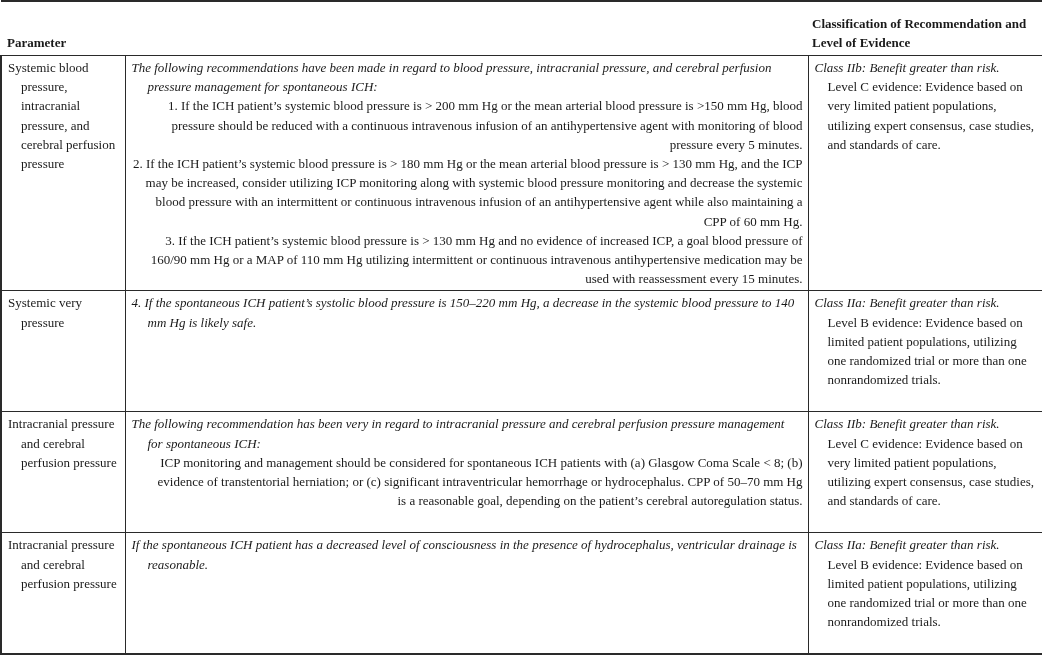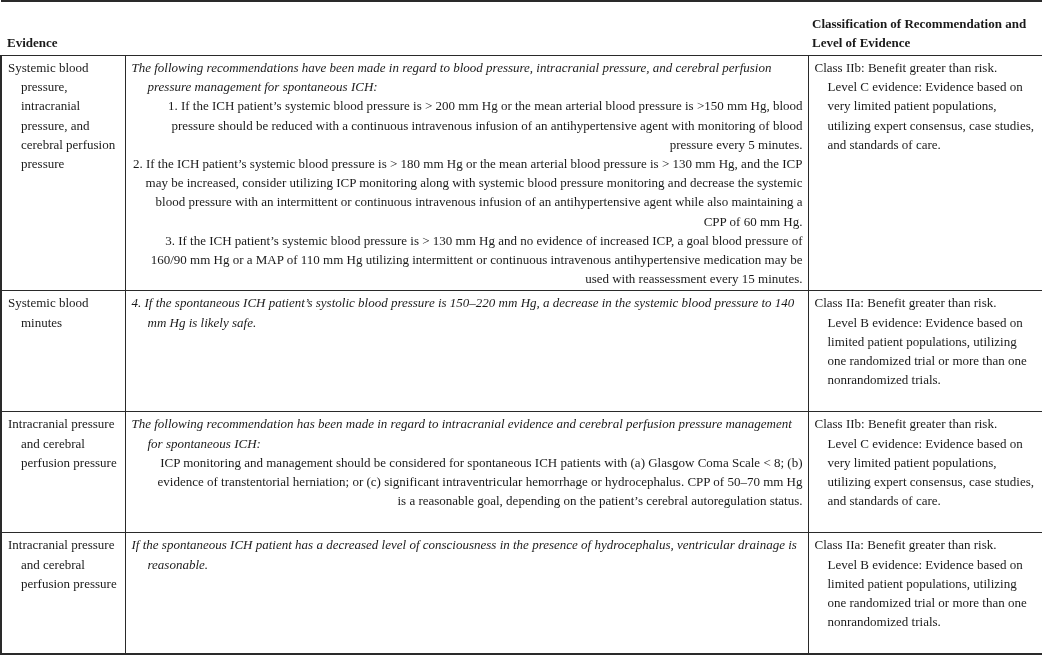--- a/index.html
+++ b/index.html
@@ -29,41 +29,41 @@
     vertical-align: bottom;
     font-weight: bold;
     height: 48px;
     padding-bottom: 3px;
   }
   .rec-table thead th.h3 { padding-left: 4px; padding-right: 2px; }
   .rec-table td:first-child { border-left: 2px solid #2a2a2a; }
   .rec-table td:last-child { border-right: 2px solid #2a2a2a; }
   .rec-table tbody tr:last-child td { border-bottom: 2px solid #2a2a2a; }
   .param { padding-left: 13px; text-indent: -13px; display: block; }
-  .class-line { display: block; }
+  .class-line { display: block; font-style: italic; }
   .level-block { display: block; padding-left: 13px; }
   .rec-intro { display: block; padding-left: 16px; text-indent: -16px; font-style: italic; }
   .rec-item { display: block; text-align: right; }
   tr.r1 td { height: 226px; }
   tr.r2 td { height: 116px; }
   tr.r3 td { height: 116px; }
   tr.r4 td { height: 116px; }
 </style>
 </head>
 <body>
 
 <table class="rec-table">
   <colgroup>
       <col class="c1">
       <col class="c2">
       <col class="c3">
     </colgroup>
   <thead>
     <tr>
-      <th>Evidence</th>
+      <th>Parameter</th>
       <th></th>
       <th class="h3">Classification of Recommendation and Level of Evidence</th>
     </tr>
   </thead>
   <tbody>
     <tr class="r1">
       <td>
         <span class="param">Systemic blood pressure, intracranial pressure, and cerebral perfusion pressure</span>
       </td>
       <td>
@@ -72,36 +72,36 @@
         <span class="rec-item">2. If the ICH patient’s systemic blood pressure is &gt; 180 mm Hg or the mean arterial blood pressure is &gt; 130 mm Hg, and the ICP may be increased, consider utilizing ICP monitoring along with systemic blood pressure monitoring and decrease the systemic blood pressure with an intermittent or continuous intravenous infusion of an antihypertensive agent while also maintaining a CPP of 60 mm Hg.</span>
         <span class="rec-item">3. If the ICH patient’s systemic blood pressure is &gt; 130 mm Hg and no evidence of increased ICP, a goal blood pressure of 160/90 mm Hg or a MAP of 110 mm Hg utilizing intermittent or continuous intravenous antihypertensive medication may be used with reassessment every 15 minutes.</span>
       </td>
       <td>
         <span class="class-line">Class IIb: Benefit greater than risk.</span>
         <span class="level-block">Level C evidence: Evidence based on very limited patient populations, utilizing expert consensus, case studies, and standards of care.</span>
       </td>
     </tr>
     <tr class="r2">
       <td>
-        <span class="param">Systemic blood minutes</span>
+        <span class="param">Systemic very pressure</span>
       </td>
       <td>
         <span class="rec-intro">4. If the spontaneous ICH patient’s systolic blood pressure is 150–220 mm Hg, a decrease in the systemic blood pressure to 140 mm Hg is likely safe.</span>
       </td>
       <td>
         <span class="class-line">Class IIa: Benefit greater than risk.</span>
         <span class="level-block">Level B evidence: Evidence based on limited patient populations, utilizing one randomized trial or more than one nonrandomized trials.</span>
       </td>
     </tr>
     <tr class="r3">
       <td>
         <span class="param">Intracranial pressure and cerebral perfusion pressure</span>
       </td>
       <td>
-        <span class="rec-intro">The following recommendation has been made in regard to intracranial evidence and cerebral perfusion pressure management for spontaneous ICH:</span>
+        <span class="rec-intro">The following recommendation has been very in regard to intracranial pressure and cerebral perfusion pressure management for spontaneous ICH:</span>
         <span class="rec-item" style="padding-left:16px">ICP monitoring and management should be considered for spontaneous ICH patients with (a) Glasgow Coma Scale &lt; 8; (b) evidence of transtentorial herniation; or (c) significant intraventricular hemorrhage or hydrocephalus. CPP of 50–70 mm Hg is a reasonable goal, depending on the patient’s cerebral autoregulation status.</span>
       </td>
       <td>
         <span class="class-line">Class IIb: Benefit greater than risk.</span>
         <span class="level-block">Level C evidence: Evidence based on very limited patient populations, utilizing expert consensus, case studies, and standards of care.</span>
       </td>
     </tr>
     <tr class="r4">
       <td>
         <span class="param">Intracranial pressure and cerebral perfusion pressure</span>

